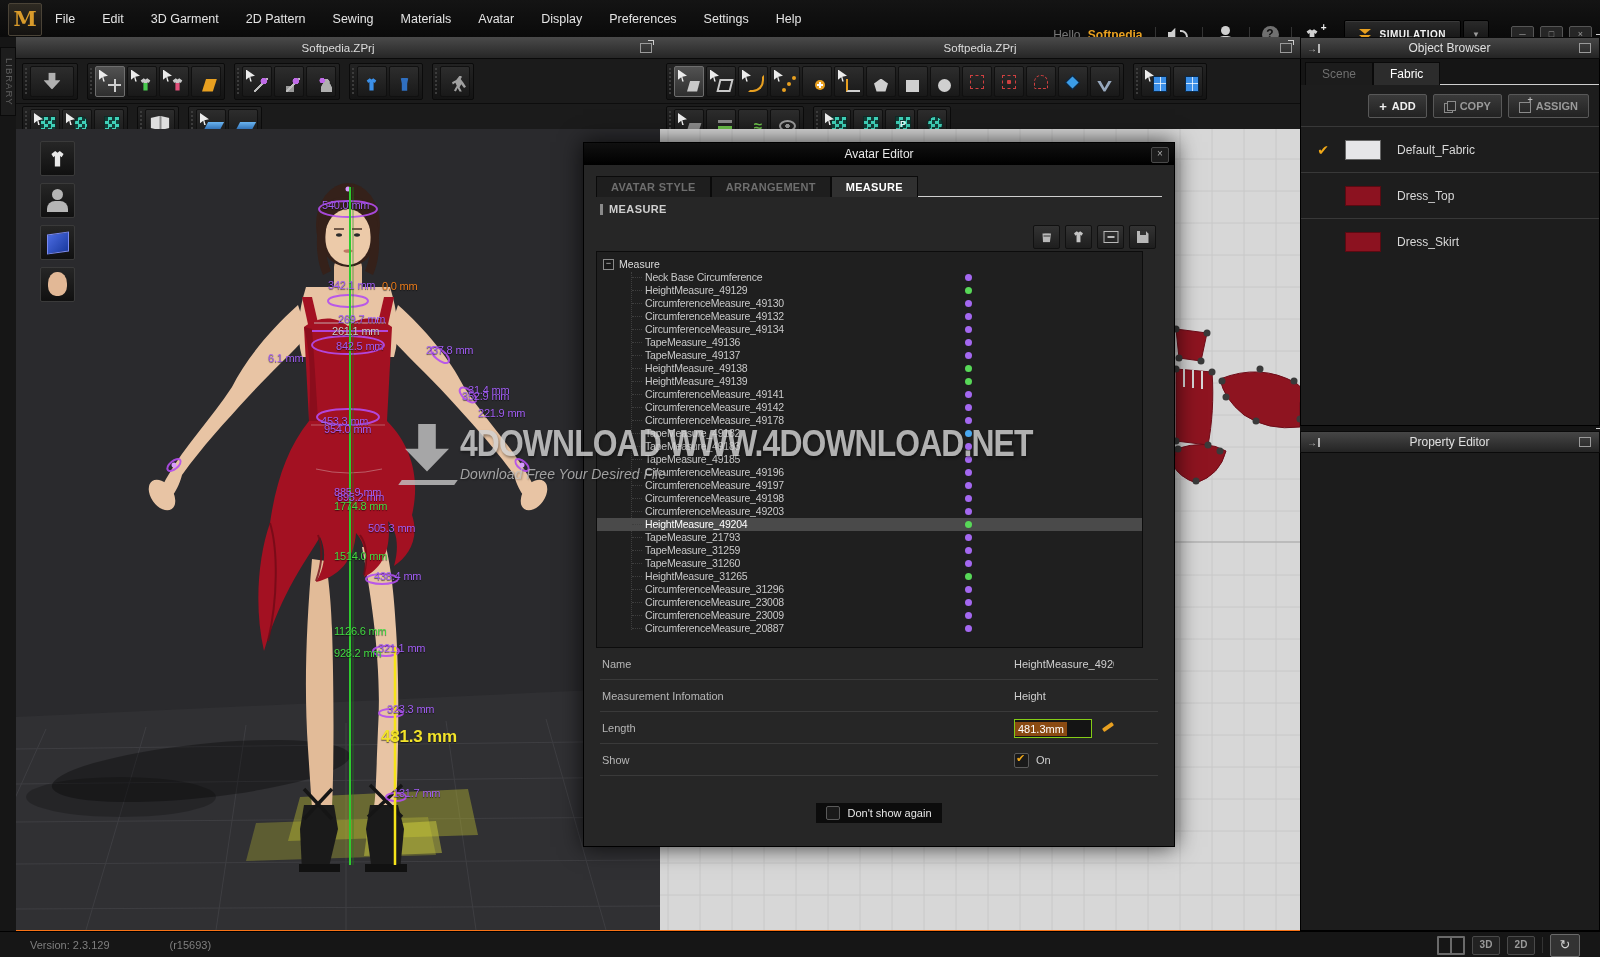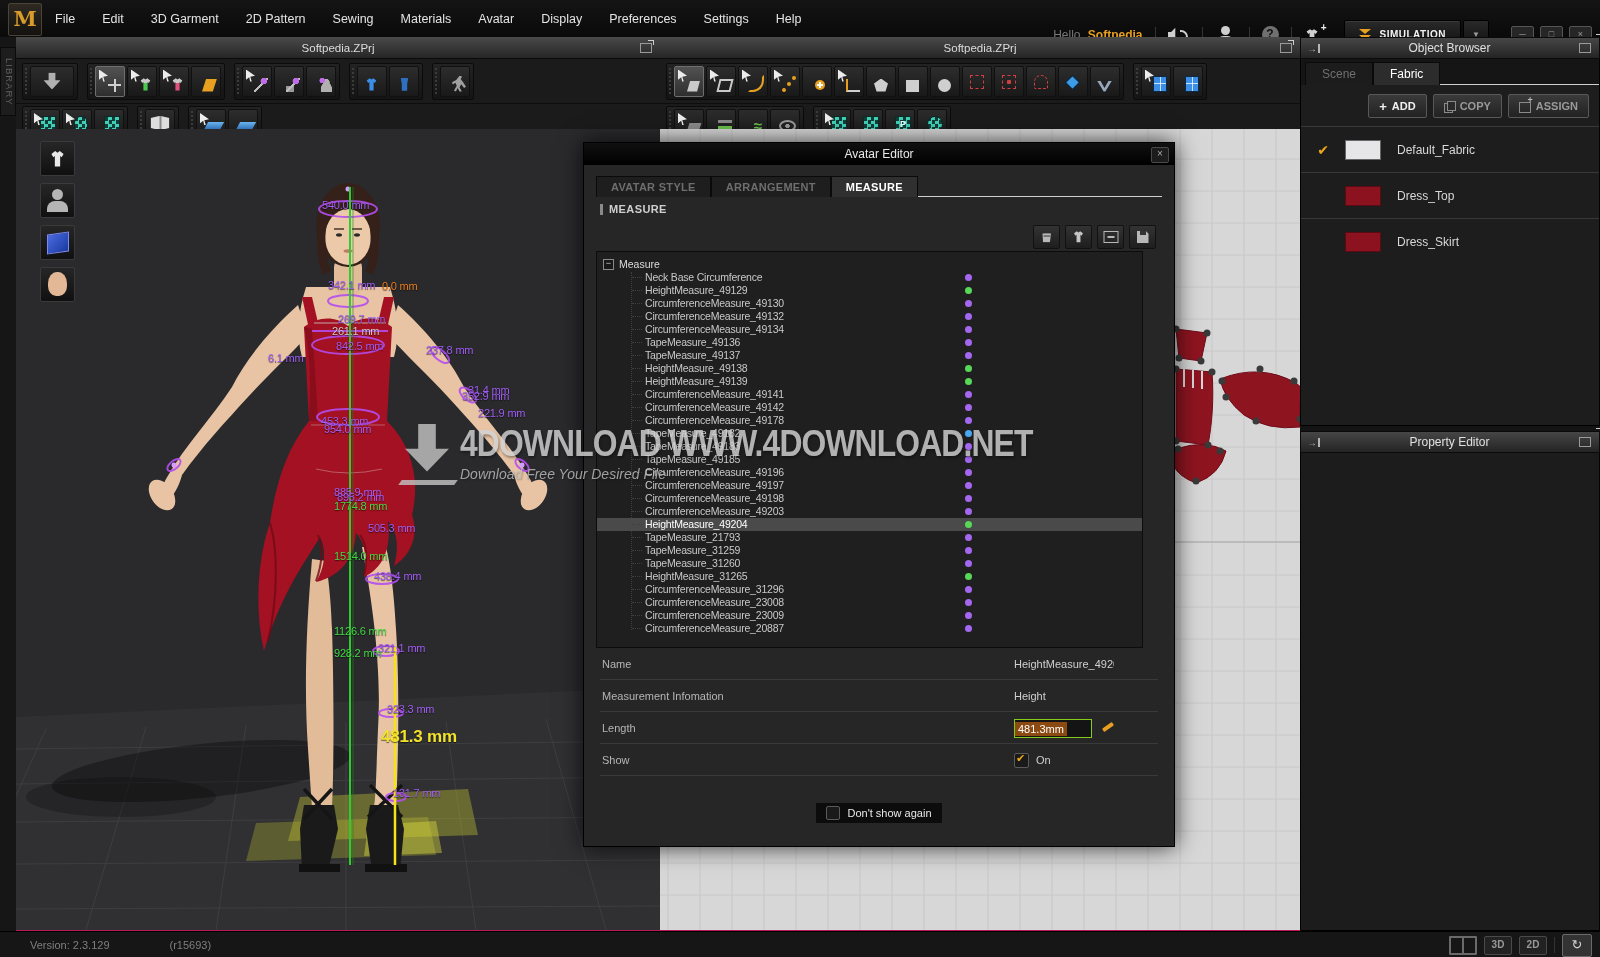--- a/index.html
+++ b/index.html
@@ -38,21 +38,21 @@
   .sim-drop{width:24px;height:28px;margin-left:2px;background:linear-gradient(#2a2a2a,#0c0c0c);border:1px solid #000;
        color:#9a9a9a;font-size:8px;display:flex;align-items:center;justify-content:center;border-radius:2px;}
   .winbtns{display:flex;gap:6px;margin-left:10px;}
   .winbtn{width:21px;height:16px;background:#262626;border:1px solid #555;border-radius:2px;color:#9a9a9a;
        font-size:9px;line-height:14px;text-align:center;}
   
   .left-rail{position:absolute;left:0;top:37px;width:16px;height:894px;background:#161616;border-right:1px solid #000;}
   .lib-tab{margin:10px auto 0;width:14px;padding:10px 0;background:#1d1d1d;border:1px solid #0a0a0a;
        writing-mode:vertical-rl;text-orientation:mixed;color:#5f5f5f;font-size:9.5px;letter-spacing:1px;text-align:center;}
   
-  .viewport{position:absolute;top:37px;height:894px;background:#be185d;border-right:7px solid #d946ef;}
+  .viewport{position:absolute;top:37px;height:894px;background:#f97316;border-right:7px solid #d946ef;}
   #vp3d{left:16px;width:644px;} #vp2d{left:660px;width:640px;}
   .vp-header{height:21px;background:linear-gradient(#4a4a4a,#262626);border-bottom:1px solid #0a0a0a;
        display:flex;align-items:center;justify-content:center;position:relative;font-size:11.5px;color:#dcdcdc;}
   .ic-popout{position:absolute;right:8px;top:6px;width:10px;height:8px;border:1px solid #9a9a9a;}
   .ic-popout::after{content:"";position:absolute;right:-3px;top:-4px;width:5px;height:4px;border-top:1px solid #cfcfcf;border-right:1px solid #cfcfcf;}
   .toolbar{display:flex;align-items:center;padding:3px 6px;background:#1b1b1b;border-bottom:1px solid #0d0d0d;}
   .toolbar.r1{height:38px;} .toolbar.r2{height:32px;}
   .tgroup{display:flex;align-items:center;padding:1px 2px 1px 6px;margin-right:9px;background:linear-gradient(#232323,#141414);
        border:1px solid #0b0b0b;border-radius:2px;position:relative;}
   .tgroup::before{content:"";position:absolute;left:2px;top:4px;bottom:4px;width:2px;
@@ -220,21 +220,21 @@
   .fval-on{left:436px;}
   .dontshow{position:absolute;left:0;right:0;top:660px;display:flex;justify-content:center;}
   .dontshow-chip{display:flex;align-items:center;gap:7px;background:#0c0c0c;padding:3px 10px;}
   .ds-check{width:12px;height:12px;background:#1a1a1a;border:1px solid #5a5a5a;border-radius:2px;}
   .ds-label{font-size:11px;color:#e8e8e8;}
   
   .statusbar{position:absolute;left:0;top:931px;width:1600px;height:26px;background:#161616;border-top:1px solid #000;
        display:flex;align-items:center;gap:32px;}
   .sb-version{margin-left:30px;color:#7f7f7f;font-size:11px;}
   .sb-rev{margin-left:28px;color:#7f7f7f;font-size:11px;}
-  .sb-right{margin-left:auto;margin-right:8px;display:flex;align-items:center;gap:7px;}
+  .sb-right{margin-left:auto;margin-right:20px;display:flex;align-items:center;gap:7px;}
   .ic-split{width:24px;height:15px;border:2px solid #6a6a6a;background:linear-gradient(#6a6a6a,#6a6a6a) center/2px 100% no-repeat;border-radius:1px;}
   .sb-viewbtn{width:26px;height:17px;background:#222;border:1px solid #4a4a4a;border-radius:2px;color:#9a9a9a;
        font-size:10px;font-weight:bold;text-align:center;line-height:16px;}
   .ic-refresh{width:28px;height:21px;background:#333;border:1px solid #6a6a6a;border-radius:2px;color:#d0d0d0;
        font-size:13px;text-align:center;line-height:19px;}
   .ic-refresh::before{content:"↻";}
   
   .watermark{position:absolute;left:404px;top:424px;z-index:60;display:flex;gap:8px;opacity:.82;pointer-events:none;}
   .wm-arrowwrap{position:relative;width:48px;height:66px;}
   .wm-arrow{position:absolute;left:1px;top:0;width:44px;height:54px;background:#c2c2c2;

